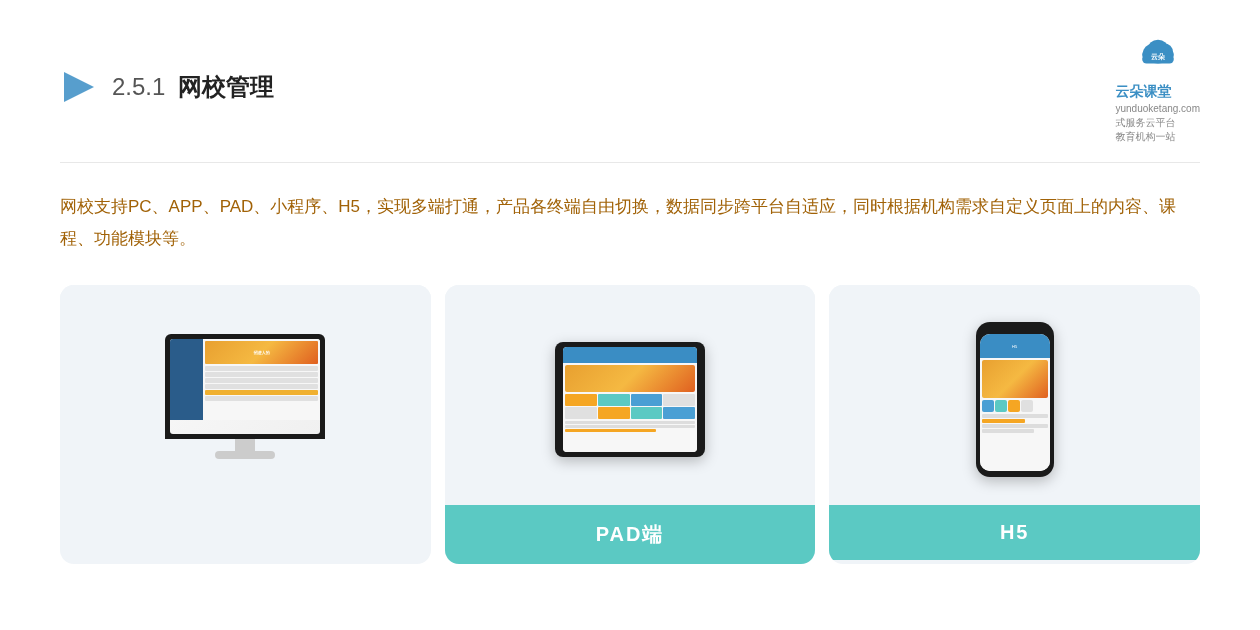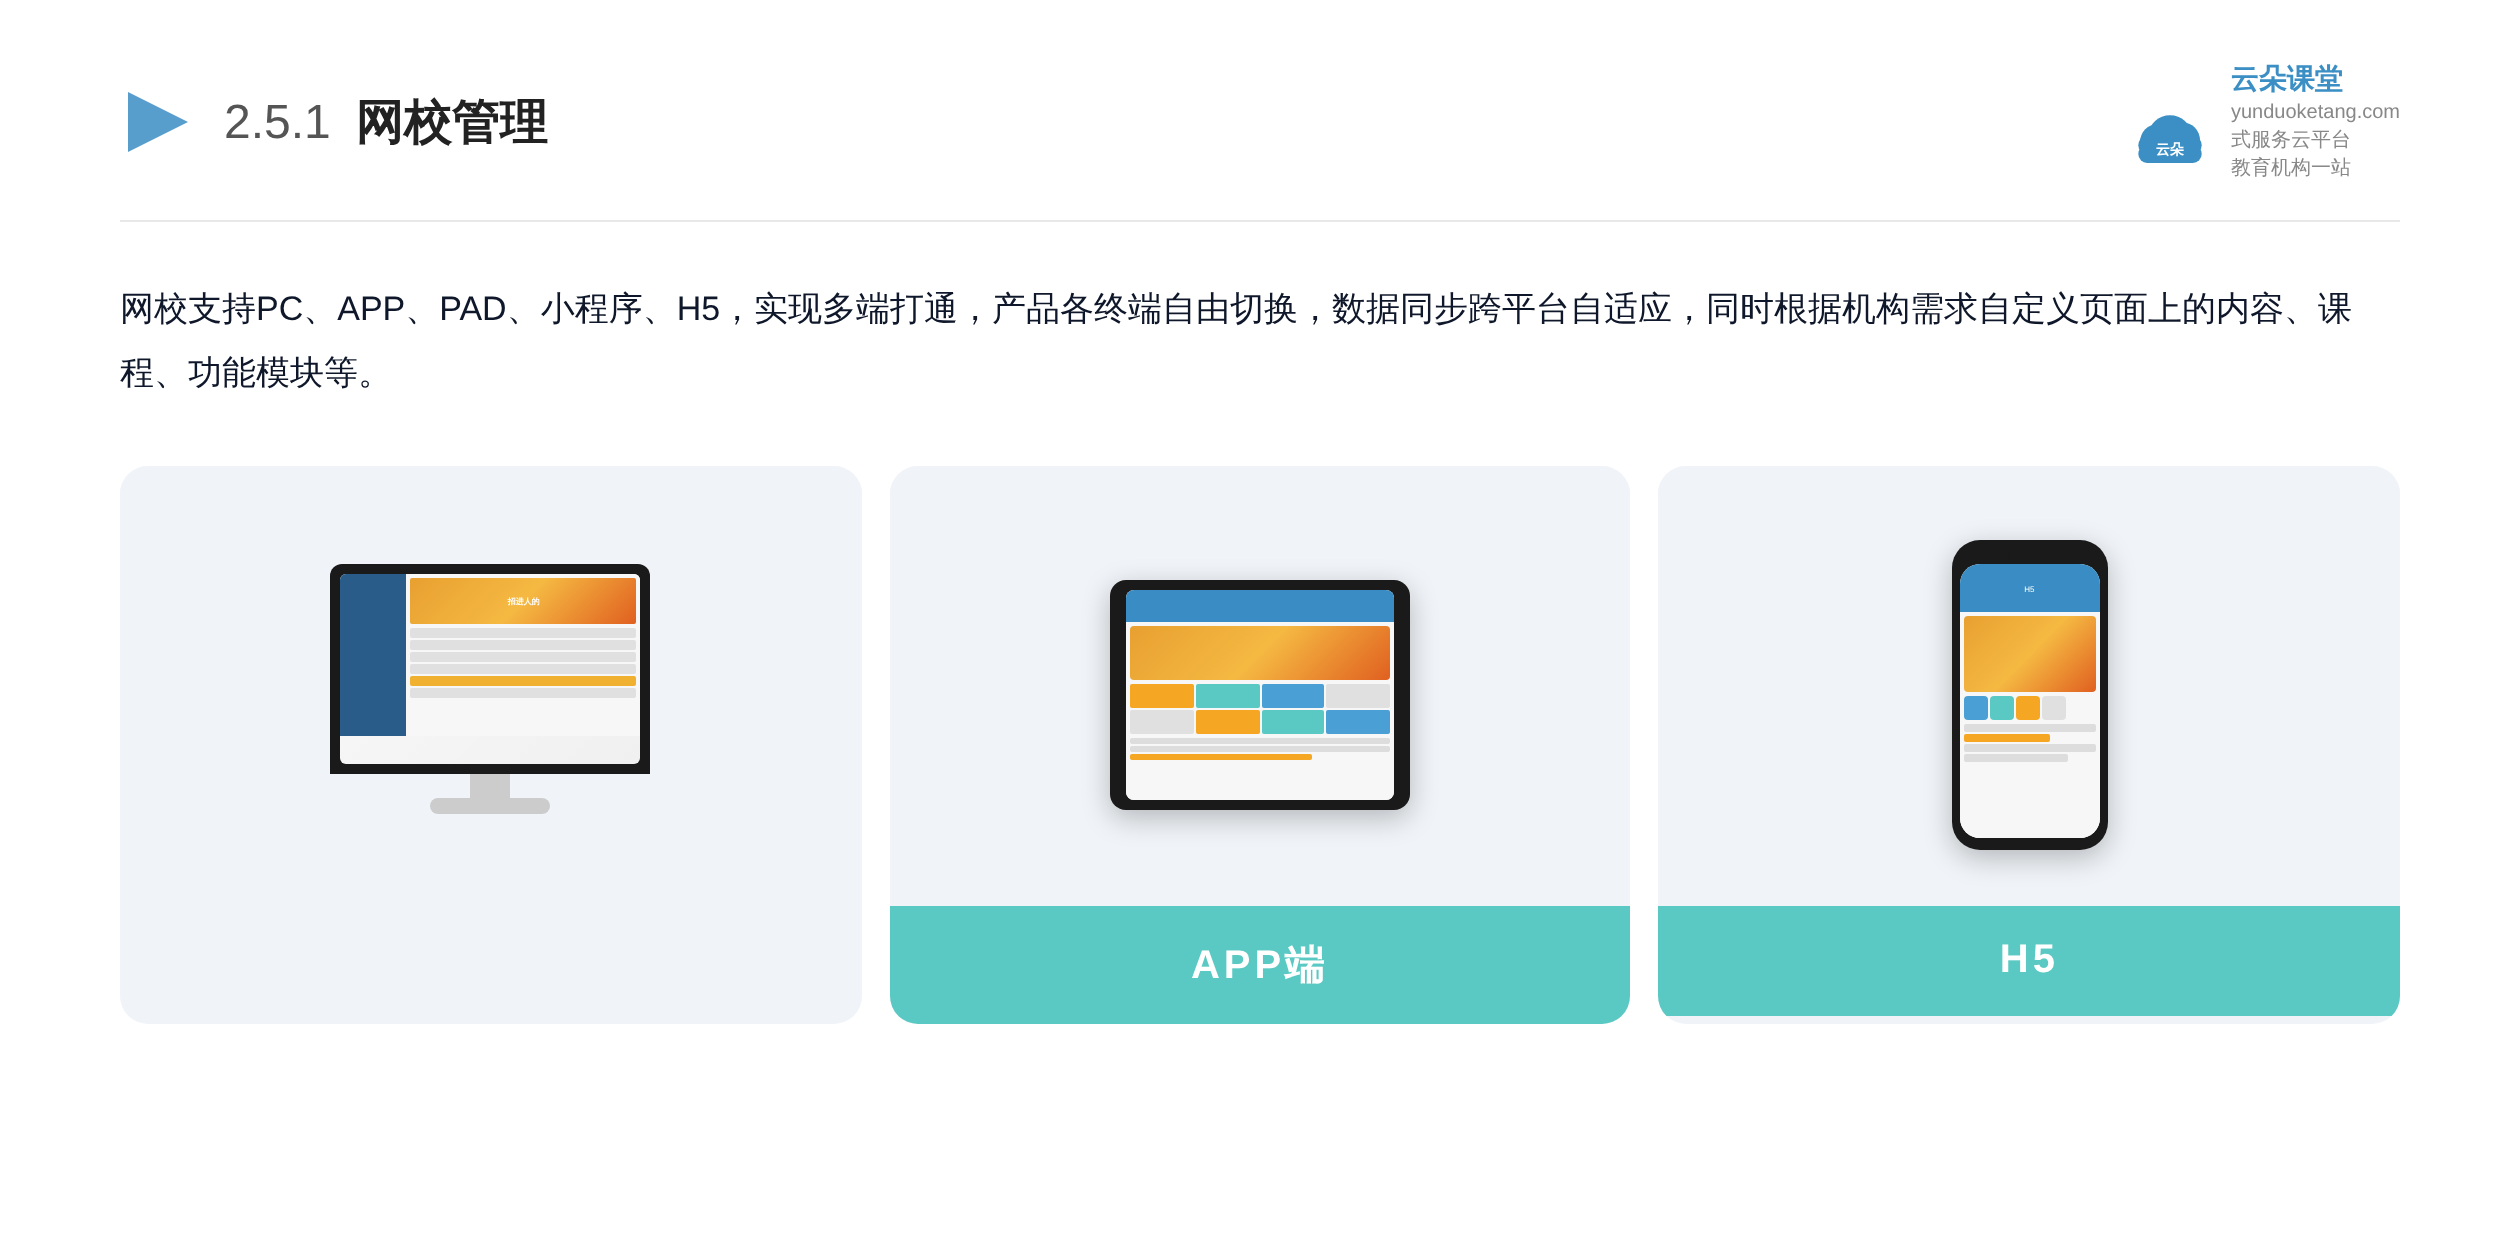--- a/index.html
+++ b/index.html
@@ -32,22 +32,23 @@
       align-items: center;
       gap: 14px;
     }
     .logo-arrow {
       width: 38px;
       height: 38px;
     }
     
     .brand-logo {
       display: flex;
-      align-items: flex-end;
+      align-items: center;
       gap: 8px;
+      flex-direction: column;
     }
     .brand-icon {
       width: 44px;
       height: 44px;
     }
     .brand-text {
       font-size: 11px;
       color: #666;
       line-height: 1.4;
       text-align: left;
@@ -59,21 +60,21 @@
       display: block;
     }
     .brand-text .brand-sub {
       font-size: 10px;
       color: #888;
       display: block;
     }
     
     .description {
       font-size: 17px;
-      color: #0f172a;
+      color: #a16207;
       line-height: 1.9;
       margin-bottom: 30px;
     }
     
     .cards-row {
       display: flex;
       gap: 14px;
       justify-content: space-between;
     }
     .device-card {
@@ -399,21 +400,21 @@
                 <div class="tablet-rows">
                   <div class="tablet-row"></div>
                   <div class="tablet-row"></div>
                   <div class="tablet-row" style="background:#f5a623;width:70%;"></div>
                 </div>
               </div>
             </div>
           </div>
         </div>
       </div>
-      <div class="card-label">APP端</div>
+      <div class="card-label">PAD端</div>
     </div>
 
 
     <div class="device-card">
       <div class="card-image-area">
         <div class="phone-mockup" style="width:78px;height:155px;border-radius:14px;">
           <div class="phone-notch"></div>
           <div class="phone-screen" style="border-radius:10px; height:calc(100% - 6px);">
             <div class="phone-bar">
               <span style="color:#fff;font-size:4px;">H5</span>

